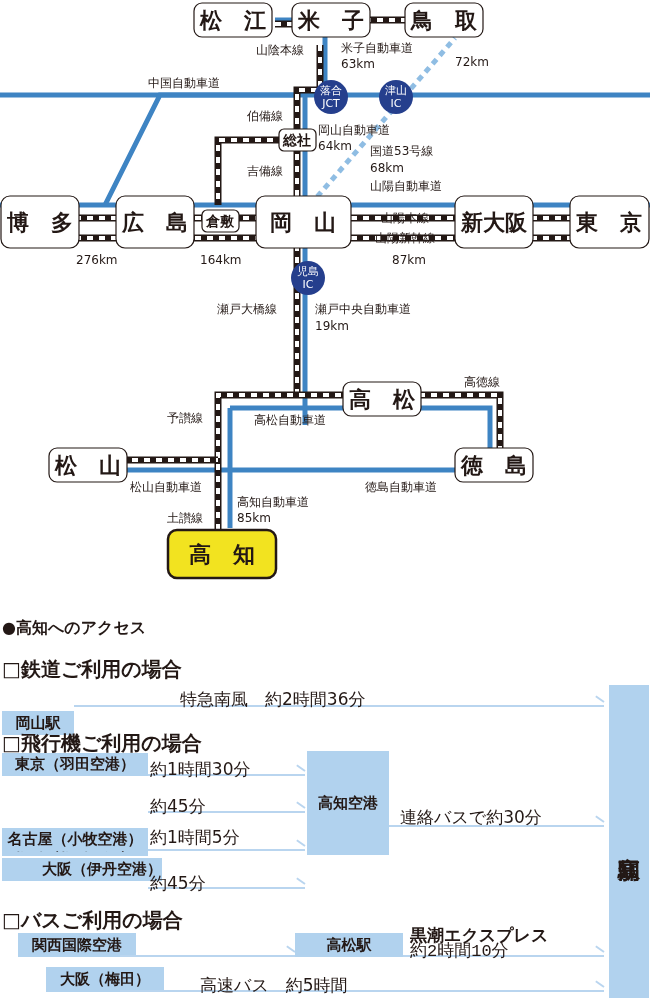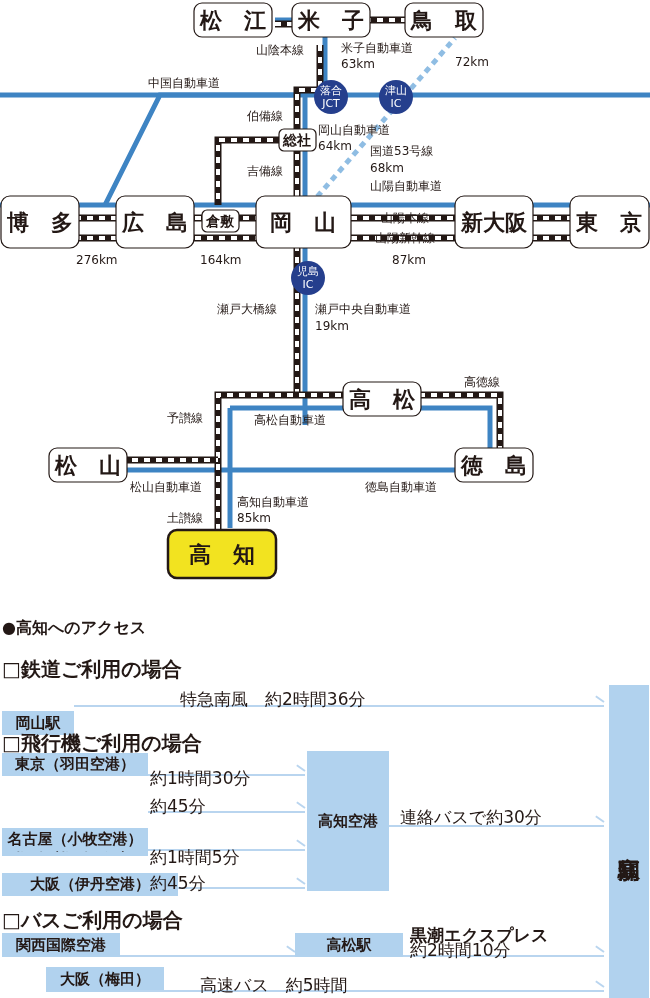--- a/index.html
+++ b/index.html
@@ -190,64 +190,64 @@
   <div class="tick" style="left:594px; top:91px;"></div>
   <div class="lbl" style="left:180px; top:78px; width:320px;">特急南風　約2時間36分</div>
 
   <div class="sec" style="top:120px;">□飛行機ご利用の場合</div>
 
   <div class="box" style="left:2px; top:143px; width:146px; height:23px;">
       <span>東京（羽田空港）</span>
     </div>
   <div class="line" style="left:148px; top:164px; width:157px;"></div>
   <div class="tick" style="left:295px; top:160px;"></div>
-  <div class="lbl" style="left:150px; top:148px; width:150px;margin-top:9px;">約1時間30分</div>
+  <div class="lbl" style="left:150px; top:148px; width:150px;">約1時間30分</div>
 
   <div class="box" style="left:2px; top:180px; width:146px; height:23px;margin-top:43px;">
       <span>福岡（福岡空港）</span>
     </div>
   <div class="line" style="left:148px; top:201px; width:157px;"></div>
   <div class="tick" style="left:295px; top:197px;"></div>
   <div class="lbl" style="left:150px; top:185px; width:150px;">約45分</div>
 
   <div class="box" style="left:2px; top:218px; width:146px; height:23px;">
       <span>名古屋（小牧空港）</span>
     </div>
   <div class="line" style="left:148px; top:239px; width:157px;"></div>
   <div class="tick" style="left:295px; top:235px;"></div>
-  <div class="lbl" style="left:150px; top:236px; width:150px;">約1時間5分</div>
-
-  <div class="box" style="left:2px; top:263px; width:176px; height:23px;">
+  <div class="lbl" style="left:150px; top:216px; width:150px;">約1時間5分</div>
+
+  <div class="box" style="left:2px; top:248px; width:160px; height:23px;justify-content:flex-end;">
       <span>大阪（伊丹空港）</span>
     </div>
   <div class="line" style="left:148px; top:277px; width:157px;"></div>
   <div class="tick" style="left:295px; top:273px;"></div>
   <div class="lbl" style="left:150px; top:262px; width:150px;">約45分</div>
 
-  <div class="box" style="left:307px; top:141px; width:82px; height:140px;">
+  <div class="box" style="left:307px; top:141px; width:82px; height:104px;">
       <span>高知空港</span>
     </div>
   <div class="line" style="left:389px; top:215px; width:215px;"></div>
   <div class="tick" style="left:594px; top:211px;"></div>
   <div class="lbl" style="left:400px; top:196px; width:190px;">連絡バスで約30分</div>
 
   <div class="sec" style="top:297px;">□バスご利用の場合</div>
-  <div class="box" style="left:2px; top:323px; width:118px; height:24px;">
+  <div class="box" style="left:18px; top:323px; width:118px; height:24px;">
       <span>関西国際空港</span>
     </div>
   <div class="line" style="left:120px; top:345px; width:175px;"></div>
   <div class="tick" style="left:285px; top:341px;"></div>
 
   <div class="box" style="left:295px; top:323px; width:108px; height:24px;">
       <span>高松駅</span>
     </div>
   <div class="line" style="left:403px; top:345px; width:201px;"></div>
   <div class="tick" style="left:594px; top:341px;"></div>
   <div class="lbl" style="left:410px; top:314px; width:190px;font-weight:bold;">黒潮エクスプレス</div>
-  <div class="lbl" style="left:410px; top:329px; width:190px;">約2時間10分</div>
+  <div class="lbl" style="left:410px; top:329px; width:190px;font-family:Liberation Mono, monospace;">約2時間10分</div>
 
   <div class="box" style="left:2px; top:357px; width:118px; height:25px;margin-left:44px;">
       <span>大阪（梅田）</span>
     </div>
   <div class="line" style="left:120px; top:380px; width:484px;"></div>
   <div class="tick" style="left:594px; top:376px;"></div>
   <div class="lbl" style="left:200px; top:364px; width:270px;">高速バス　約5時間</div>
 
   <div class="kochi-st">
       <span>高知駅</span>

